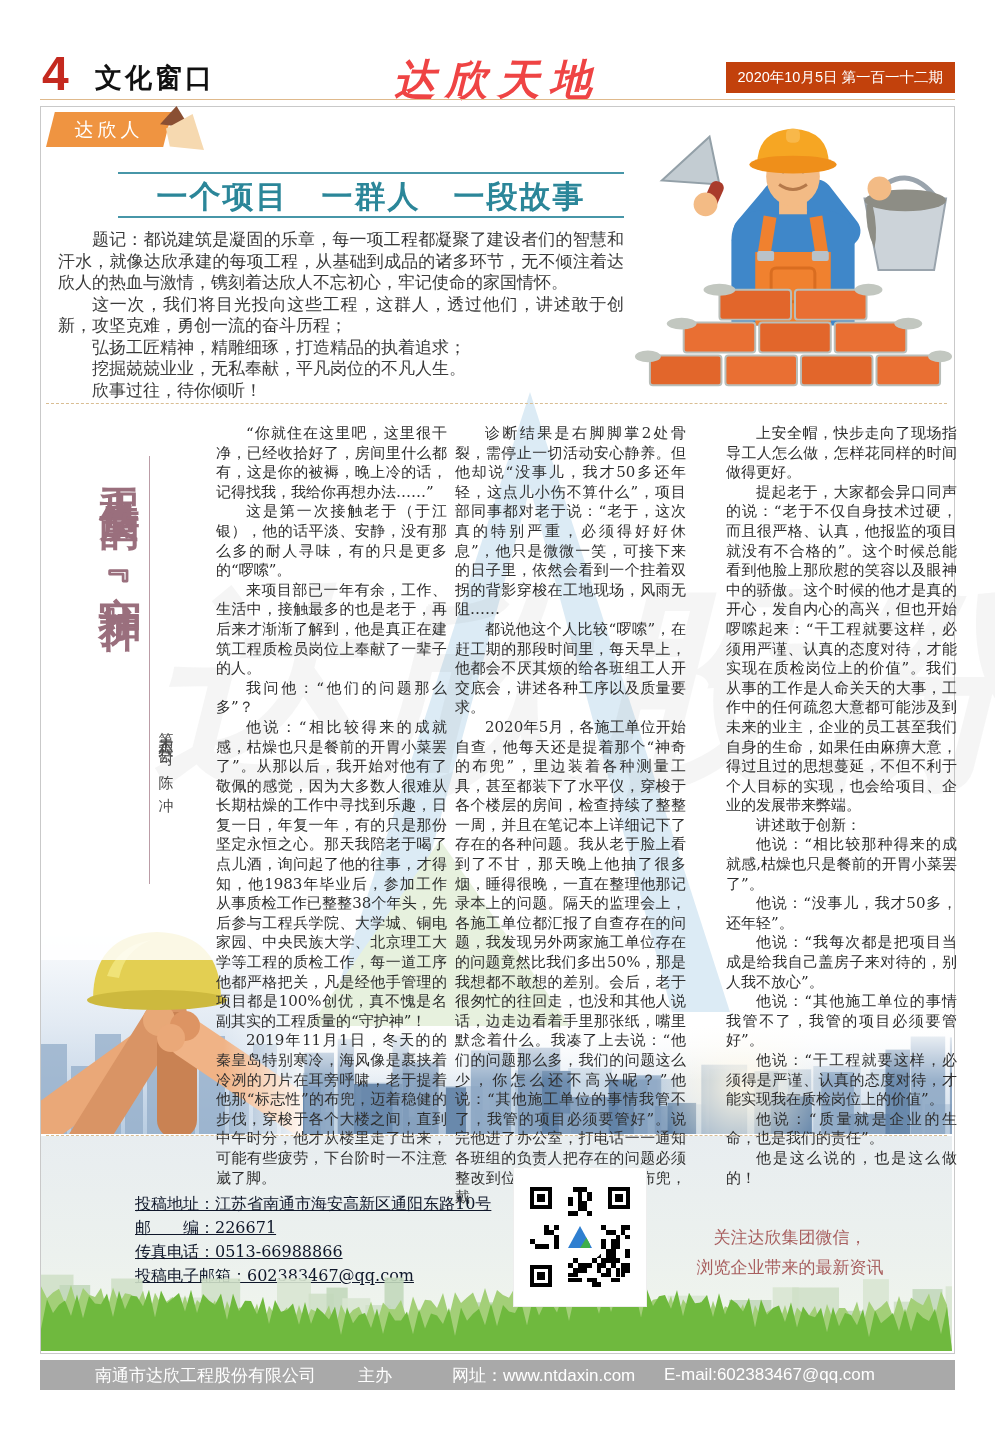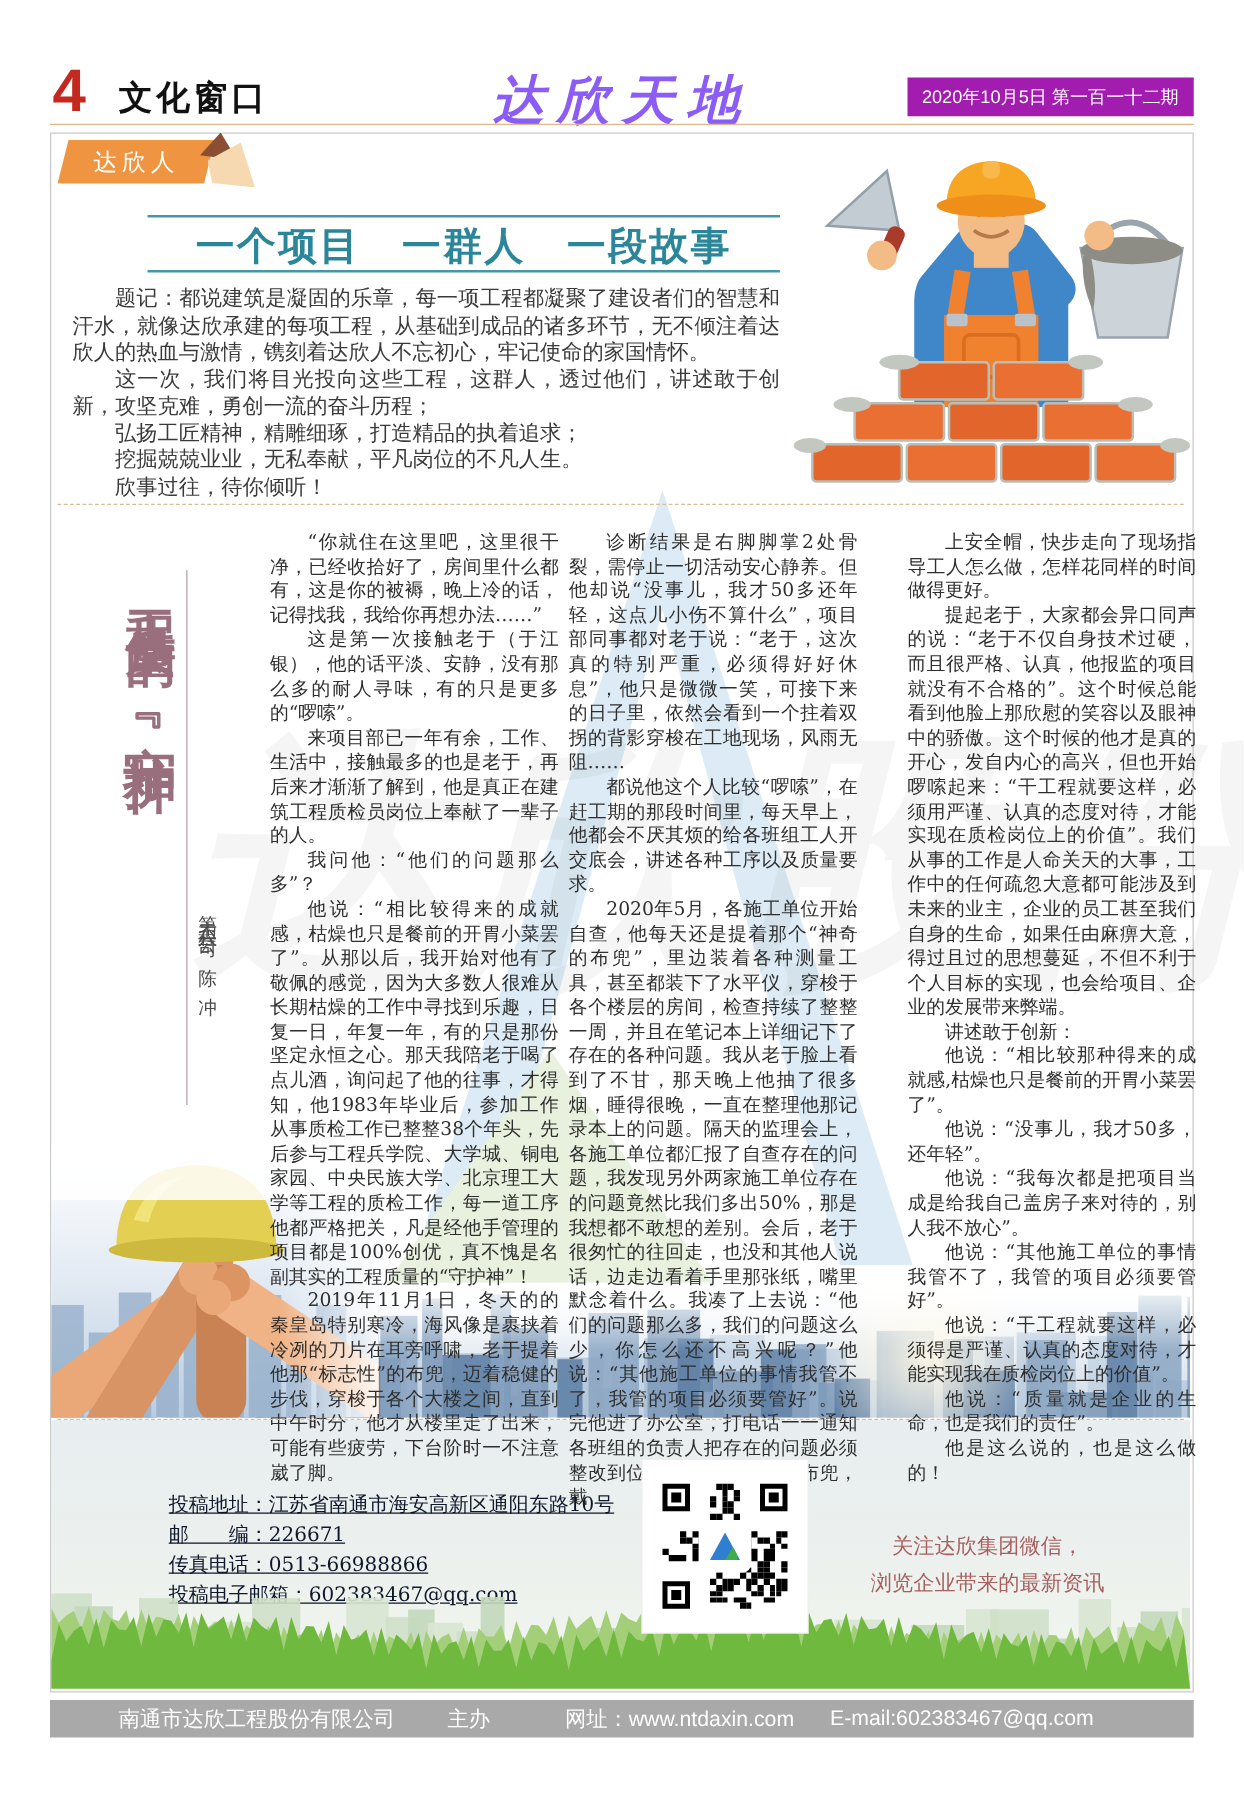--- a/index.html
+++ b/index.html
@@ -5,22 +5,22 @@
   html,body{margin:0;padding:0;background:#ffffff;}
   .page{position:relative;width:995px;height:1437px;background:#fff;overflow:hidden;
         font-family:"DejaVu Serif","Liberation Serif",serif;color:#222;}
   .abs{position:absolute;}
 
   
   .page-num{left:42px;top:50px;font-size:48px;line-height:48px;font-weight:bold;color:#c4291f;
             font-family:"Liberation Sans",sans-serif;z-index:4;}
   .section-name{left:95px;top:60px;font-size:27px;font-weight:bold;color:#111;letter-spacing:3px;z-index:4;}
   .masthead{left:0;right:0;top:52px;text-align:center;font-size:42px;font-weight:bold;font-style:italic;
-            color:#8b5cf6;letter-spacing:10px;z-index:4;}
-  .issue-box{right:40px;top:62px;background:#a21caf;color:#fff;font-size:14.5px;padding:6px 12px;
+            color:#ef4444;letter-spacing:10px;z-index:4;}
+  .issue-box{right:40px;top:62px;background:#c2410c;color:#fff;font-size:14.5px;padding:6px 12px;
              font-family:"Liberation Sans",sans-serif;z-index:4;}
   .header-rule{left:40px;width:915px;top:99px;border-top:1px solid #dfb98c;z-index:4;}
 
   
   .content-box{left:40px;top:106px;width:913px;height:1246px;border:1px solid #c9c9c9;background:#fff;z-index:0;}
 
   
   .badge{left:46px;top:112px;width:126px;height:35px;background:#ef9441;z-index:5;
          clip-path:polygon(7% 0,100% 0,93% 100%,0 100%);
          display:flex;align-items:center;justify-content:center;}

